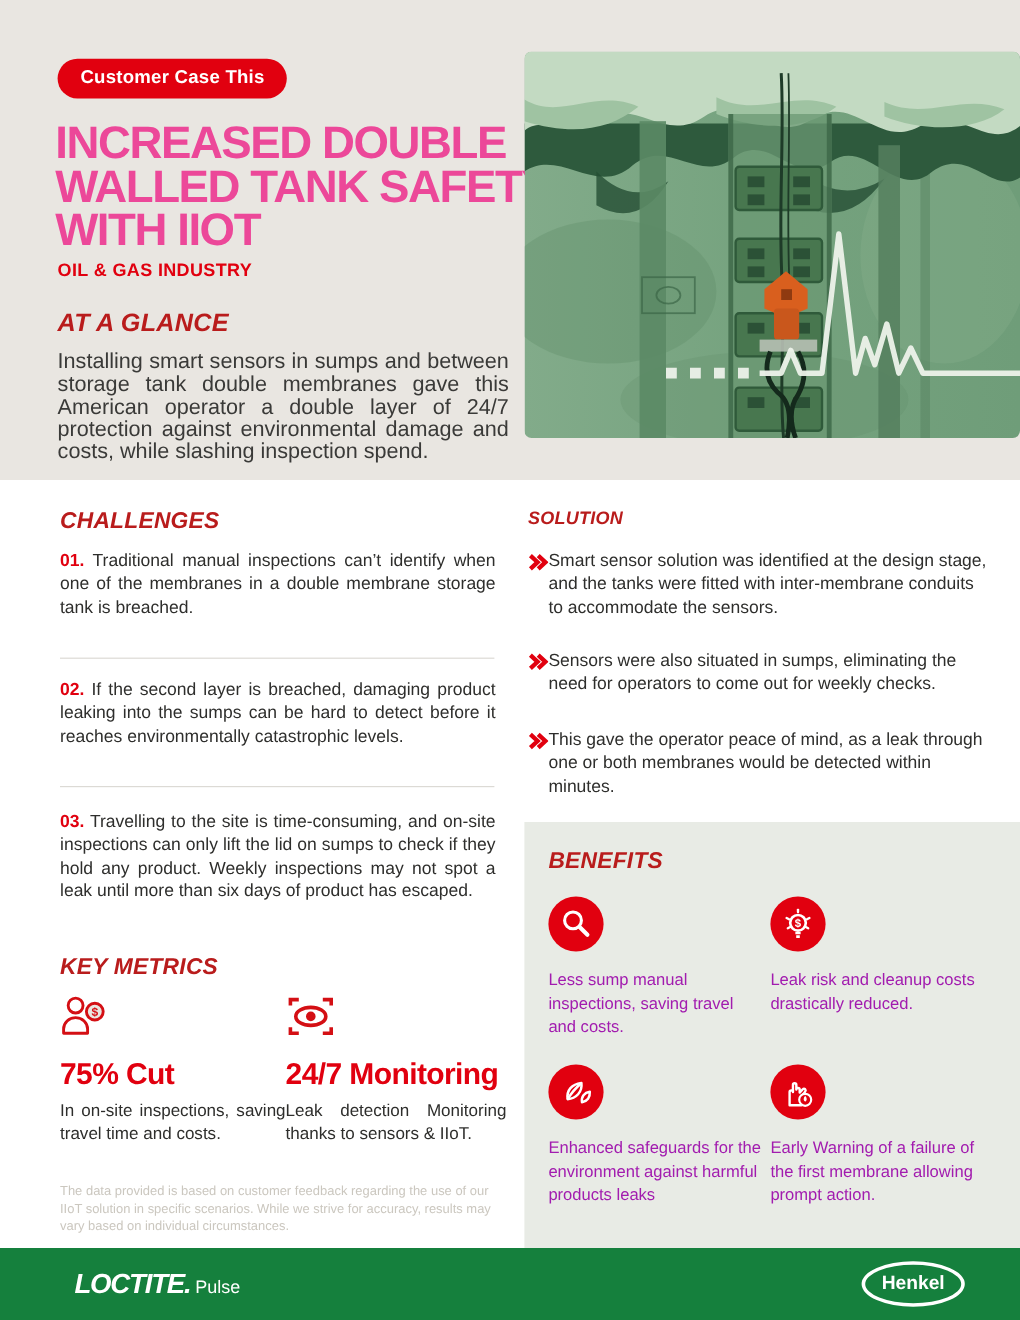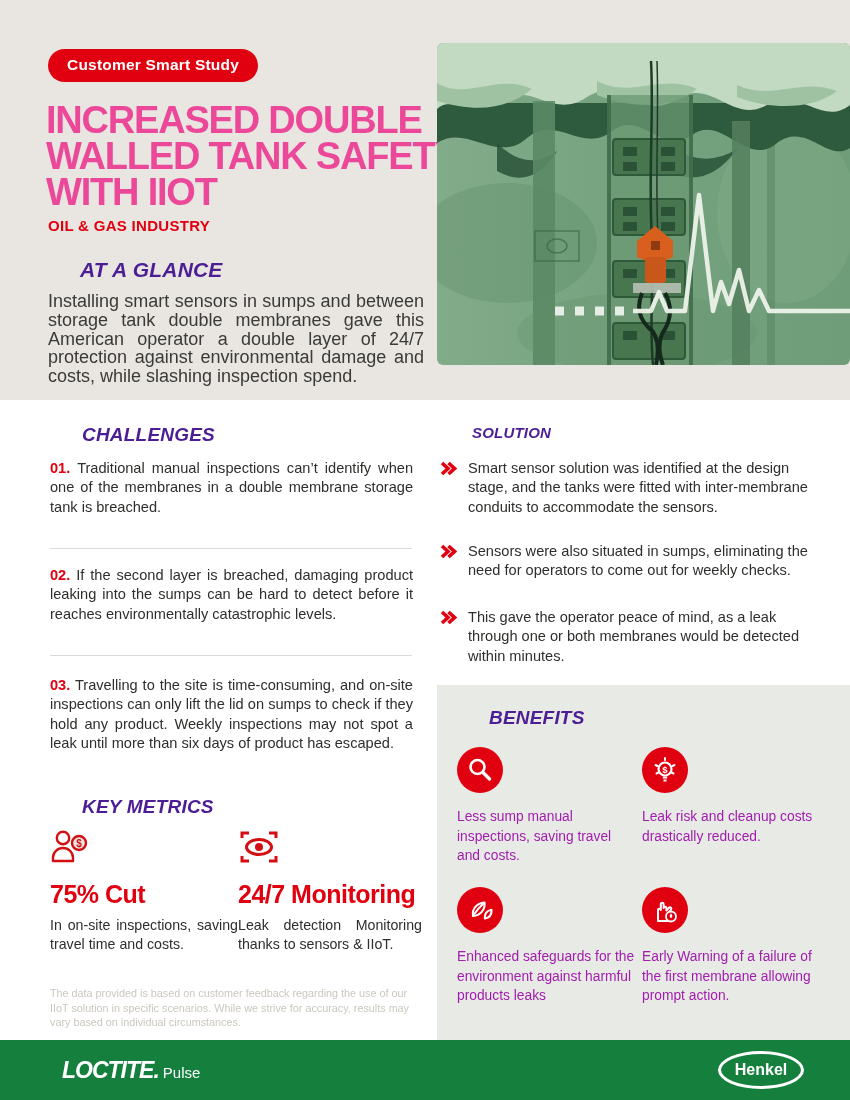--- a/index.html
+++ b/index.html
@@ -16,21 +16,21 @@
     letter-spacing:0.2px;
   }
   .h1 {
     position:absolute; left:46px; top:102px; width:420px; color:#ec4899;
     font-weight:900; font-size:38px; line-height:36px; letter-spacing:-1.2px;
   }
   .industry {
     position:absolute; left:48px; top:217px; color:#e1000f; font-weight:800;
     font-size:15px; letter-spacing:0.3px;
   }
-  .sec-h { font-style:italic; font-weight:900; color:#4c1d95; letter-spacing:0.2px;margin-left:32px; }
+  .sec-h { font-style:italic; font-weight:900; color:#b91c1c; letter-spacing:0.2px; }
   .glance-h { position:absolute; left:48px; top:258px; font-size:21px; }
   .glance-p {
     position:absolute; left:48px; top:292px; width:376px; font-size:18px;
     line-height:18.8px; color:#3a3a38; text-align:justify;
   }
 
   .photo { position:absolute; left:437px; top:43px; width:413px; height:322px;
     border-radius:6px; overflow:hidden; }
   .photo svg { display:block; }
 
@@ -40,21 +40,21 @@
   .challenge {
     position:absolute; left:50px; width:363px; font-size:14.6px; line-height:19.3px;
     color:#2e2e2c; text-align:justify;
   }
   .challenge .num { color:#e1000f; font-weight:800; }
   .c1 { top:459px; } .c2 { top:566px; } .c3 { top:676px; }
   .hdiv { position:absolute; left:50px; width:362px; height:1px; background:#dcdad5; }
   .d1 { top:548px; } .d2 { top:655px; }
 
   .sol {
-    position:absolute; left:440px; width:384px; display:flex; gap:11px;
+    position:absolute; left:440px; width:384px; display:flex; 
     font-size:14.6px; line-height:19.3px; color:#2e2e2c;
   }
   .s1 { top:459px; } .s2 { top:542px; } .s3 { top:608px; }
   .sol svg { flex:0 0 auto; margin-top:2px; }
 
   .km-h { position:absolute; left:50px; top:796px; font-size:19px; }
   .metric { position:absolute; top:827px; }
   .m1 { left:50px; width:188px; }
   .m2 { left:238px; width:184px; }
   .metric .val { color:#e1000f; font-weight:900; font-size:25px; letter-spacing:-0.5px;
@@ -85,21 +85,21 @@
     width:86px; height:38px; border:3px solid #fff; border-radius:50%;
     display:flex; align-items:center; justify-content:center;
     color:#fff; font-weight:700; font-size:16px; }
 </style>
 </head>
 <body>
 
 <div class="page">
   <div class="top-bg"></div>
 
-  <div class="badge">Customer Smart Study</div>
+  <div class="badge">Customer Case This</div>
 
   <div class="h1">
     <div>INCREASED DOUBLE</div>
     <div>WALLED TANK SAFETY</div>
     <div>WITH IIOT</div>
   </div>
   <div class="industry">OIL &amp; GAS INDUSTRY</div>
 
   <div class="sec-h glance-h">AT A GLANCE</div>
   <p class="glance-p">Installing smart sensors in sumps and between storage tank double membranes gave this American operator a double layer of 24/7 protection against environmental damage and costs, while slashing inspection spend.</p>

